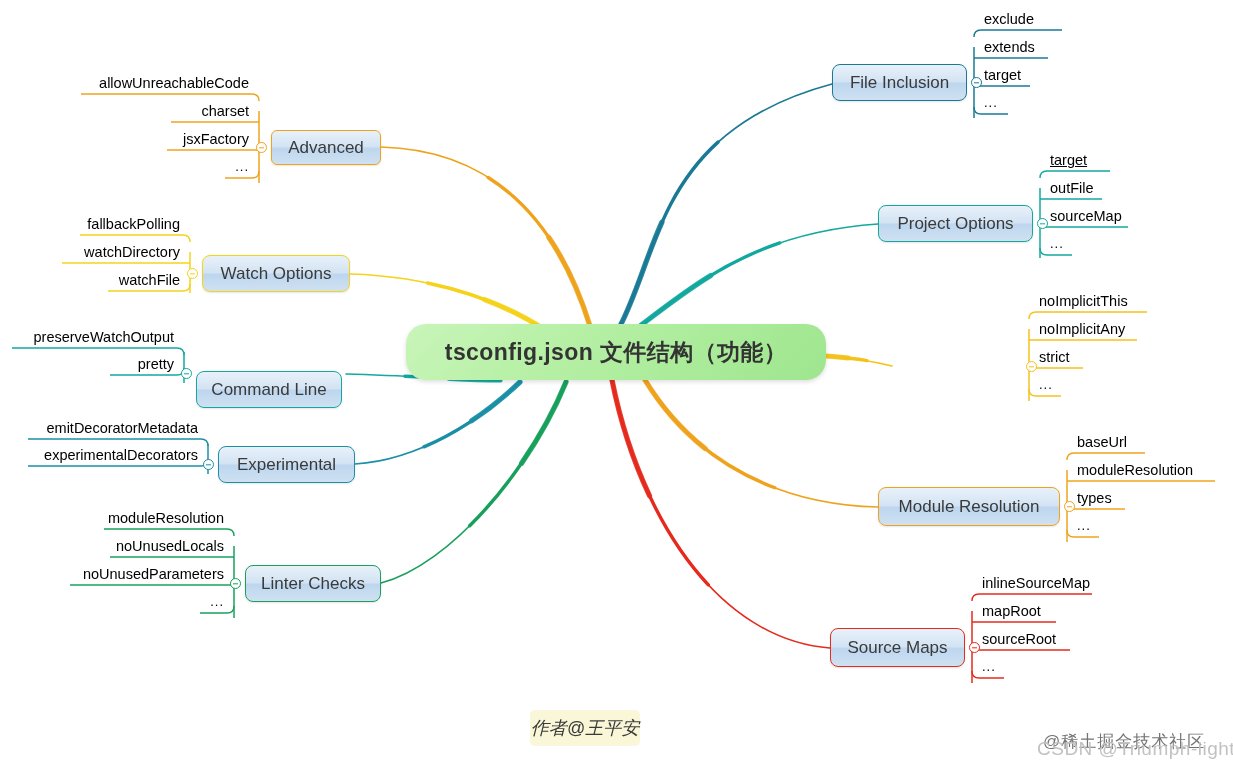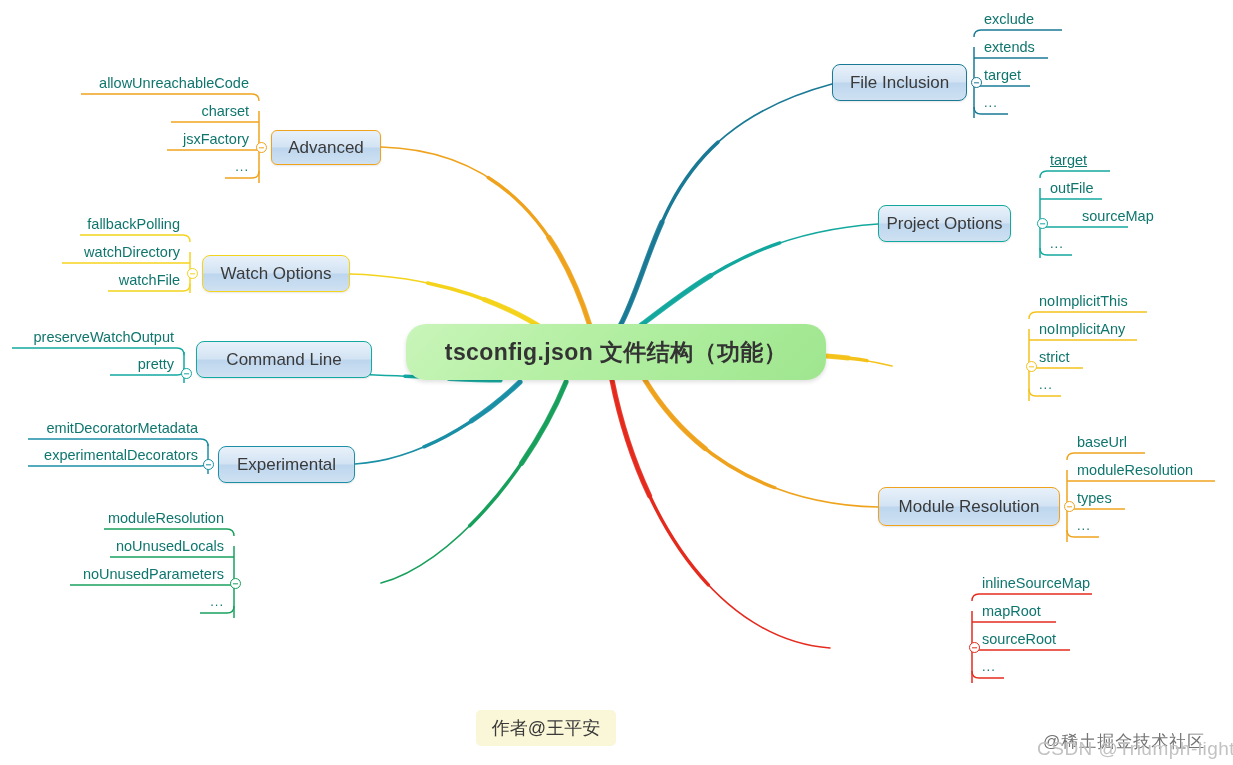--- a/index.html
+++ b/index.html
@@ -85,21 +85,21 @@
     top: 50%;
     height: 1.4px;
     transform: translateY(-50%);
     background: currentColor;
   }
 
   
   .leaf {
     position: absolute;
     font-size: 14.5px;
-    color: #0f766e;
+    color: #000000;
     white-space: nowrap;
     line-height: 1;
   }
   .leaf.right { text-align: left; }
   .leaf.left  { text-align: right; }
   .leaf.dots { font-size: 13px; letter-spacing: 1px; }
 
   
   .author-pill {
     position: absolute;
@@ -215,87 +215,93 @@
       <path d="M 234,585 L 70,585" stroke="#18a05c" stroke-width="1.4" fill="none"></path>
       <path d="M 234,606 Q 234,613 227,613 L 200,613" stroke="#18a05c" stroke-width="1.4" fill="none"></path>
     </svg>
 
   <div id="nodes">
 
     <div class="center-node" style="left:406px; top:324px; width:420px; height:56px;">
       <span>tsconfig.json 文件结构（功能）</span>
     </div>
 
-    <div class="author-pill" style="left:476px; top:710px; width:140px; height:36px;">
+    <div class="author-pill" style="left:530px; top:710px; width:110px; height:36px;font-style:italic;">
       <span>作者@王平安</span>
     </div>
 
     <div class="watermark wm-a" style="left:1043px; top:730px;">@稀土掘金技术社区</div>
     <div class="watermark wm-b" style="left:1037px; top:738px;">CSDN @Triumph-light</div>
 
   <div class="branch-node" style="left: 832px; top: 64px; width: 135px; height: 37px; border-color: rgb(26, 122, 150);">
         <span>File Inclusion</span>
       </div>
       <div class="toggle" style="color: rgb(26, 122, 150); border-color: rgb(26, 122, 150); left: 971px; top: 77px;"></div>
       <div class="leaf right" style="top: 12px; left: 984px;">exclude</div>
       <div class="leaf right" style="top: 40px; left: 984px;">extends</div>
       <div class="leaf right" style="top: 68px; left: 984px;">target</div>
       <div class="leaf right dots" style="top: 96px; left: 984px;">...</div>
-      <div class="branch-node" style="left: 878px; top: 205px; width: 133px; height: 37px; border-color: rgb(19, 168, 158);">
+      <div class="branch-node" style="left: 878px; top: 205px; width: 155px; height: 37px; border-color: rgb(19, 168, 158);">
         <span>Project Options</span>
       </div>
       <div class="toggle" style="color: rgb(19, 168, 158); border-color: rgb(19, 168, 158); left: 1037px; top: 218px;"></div>
       <div class="leaf right" style="top: 153px; left: 1050px; text-decoration: underline;">target</div>
       <div class="leaf right" style="top: 181px; left: 1050px;">outFile</div>
-      <div class="leaf right" style="top: 209px; left: 1050px; margin-left: 32px;">sourceMap</div>
+      <div class="leaf right" style="top: 209px; left: 1050px;">sourceMap</div>
       <div class="leaf right dots" style="top: 237px; left: 1050px;">...</div>
       <div class="toggle" style="color: rgb(244, 194, 27); border-color: rgb(244, 194, 27); left: 1026px; top: 361px;"></div>
       <div class="leaf right" style="top: 294px; left: 1039px;">noImplicitThis</div>
       <div class="leaf right" style="top: 322px; left: 1039px;">noImplicitAny</div>
       <div class="leaf right" style="top: 350px; left: 1039px;">strict</div>
       <div class="leaf right dots" style="top: 378px; left: 1039px;">...</div>
       <div class="branch-node" style="left: 878px; top: 487px; width: 182px; height: 39px; border-color: rgb(239, 163, 29);">
         <span>Module Resolution</span>
       </div>
       <div class="toggle" style="color: rgb(239, 163, 29); border-color: rgb(239, 163, 29); left: 1064px; top: 501px;"></div>
       <div class="leaf right" style="top: 435px; left: 1077px;">baseUrl</div>
       <div class="leaf right" style="top: 463px; left: 1077px;">moduleResolution</div>
       <div class="leaf right" style="top: 491px; left: 1077px;">types</div>
       <div class="leaf right dots" style="top: 519px; left: 1077px;">...</div>
+      <div class="branch-node" style="left: 830px; top: 628px; width: 135px; height: 39px; border-color: rgb(229, 43, 30);">
+        <span>Source Maps</span>
+      </div>
       <div class="toggle" style="color: rgb(229, 43, 30); border-color: rgb(229, 43, 30); left: 969px; top: 642px;"></div>
       <div class="leaf right" style="top: 576px; left: 982px;">inlineSourceMap</div>
       <div class="leaf right" style="top: 604px; left: 982px;">mapRoot</div>
       <div class="leaf right" style="top: 632px; left: 982px;">sourceRoot</div>
       <div class="leaf right dots" style="top: 660px; left: 982px;">...</div>
       <div class="branch-node" style="left: 271px; top: 130px; width: 110px; height: 35px; border-color: rgb(239, 163, 29); border-radius: 6px;">
         <span>Advanced</span>
       </div>
       <div class="toggle" style="color: rgb(239, 163, 29); border-color: rgb(239, 163, 29); left: 256px; top: 142px;"></div>
       <div class="leaf left" style="top: 76px; right: 984px;">allowUnreachableCode</div>
       <div class="leaf left" style="top: 104px; right: 984px;">charset</div>
       <div class="leaf left" style="top: 132px; right: 984px;">jsxFactory</div>
       <div class="leaf left dots" style="top: 160px; right: 984px;">...</div>
       <div class="branch-node" style="left: 202px; top: 255px; width: 148px; height: 37px; border-color: rgb(244, 211, 27);">
         <span>Watch Options</span>
       </div>
       <div class="toggle" style="color: rgb(244, 211, 27); border-color: rgb(244, 211, 27); left: 187px; top: 268px;"></div>
       <div class="leaf left" style="top: 217px; right: 1053px;">fallbackPolling</div>
       <div class="leaf left" style="top: 245px; right: 1053px;">watchDirectory</div>
       <div class="leaf left" style="top: 273px; right: 1053px;">watchFile</div>
-      <div class="branch-node" style="left: 196px; top: 341px; width: 176px; height: 37px; border-color: rgb(19, 168, 160); text-align: center;">
+      <div class="branch-node" style="left: 196px; top: 371px; width: 146px; height: 37px; border-color: rgb(19, 168, 160); text-align: center;">
         <span>Command Line</span>
       </div>
       <div class="toggle" style="color: rgb(19, 168, 160); border-color: rgb(19, 168, 160); left: 181px; top: 368px;"></div>
       <div class="leaf left" style="top: 330px; right: 1059px; padding-left: 31px;">preserveWatchOutput</div>
       <div class="leaf left" style="top: 357px; right: 1059px;">pretty</div>
       <div class="branch-node" style="left: 218px; top: 446px; width: 137px; height: 37px; border-color: rgb(26, 143, 166);">
         <span>Experimental</span>
       </div>
       <div class="toggle" style="color: rgb(26, 143, 166); border-color: rgb(26, 143, 166); left: 203px; top: 459px;"></div>
       <div class="leaf left" style="top: 421px; right: 1035px;">emitDecoratorMetadata</div>
       <div class="leaf left" style="top: 448px; right: 1035px;">experimentalDecorators</div>
+      <div class="branch-node" style="left: 245px; top: 565px; width: 136px; height: 37px; border-color: rgb(24, 160, 92);">
+        <span>Linter Checks</span>
+      </div>
       <div class="toggle" style="color: rgb(24, 160, 92); border-color: rgb(24, 160, 92); left: 230px; top: 578px;"></div>
       <div class="leaf left" style="top: 511px; right: 1009px;">moduleResolution</div>
       <div class="leaf left" style="top: 539px; right: 1009px;">noUnusedLocals</div>
       <div class="leaf left" style="top: 567px; right: 1009px;">noUnusedParameters</div>
       <div class="leaf left dots" style="top: 595px; right: 1009px;">...</div>
     </div>
 </div>
 
 </body></html>

